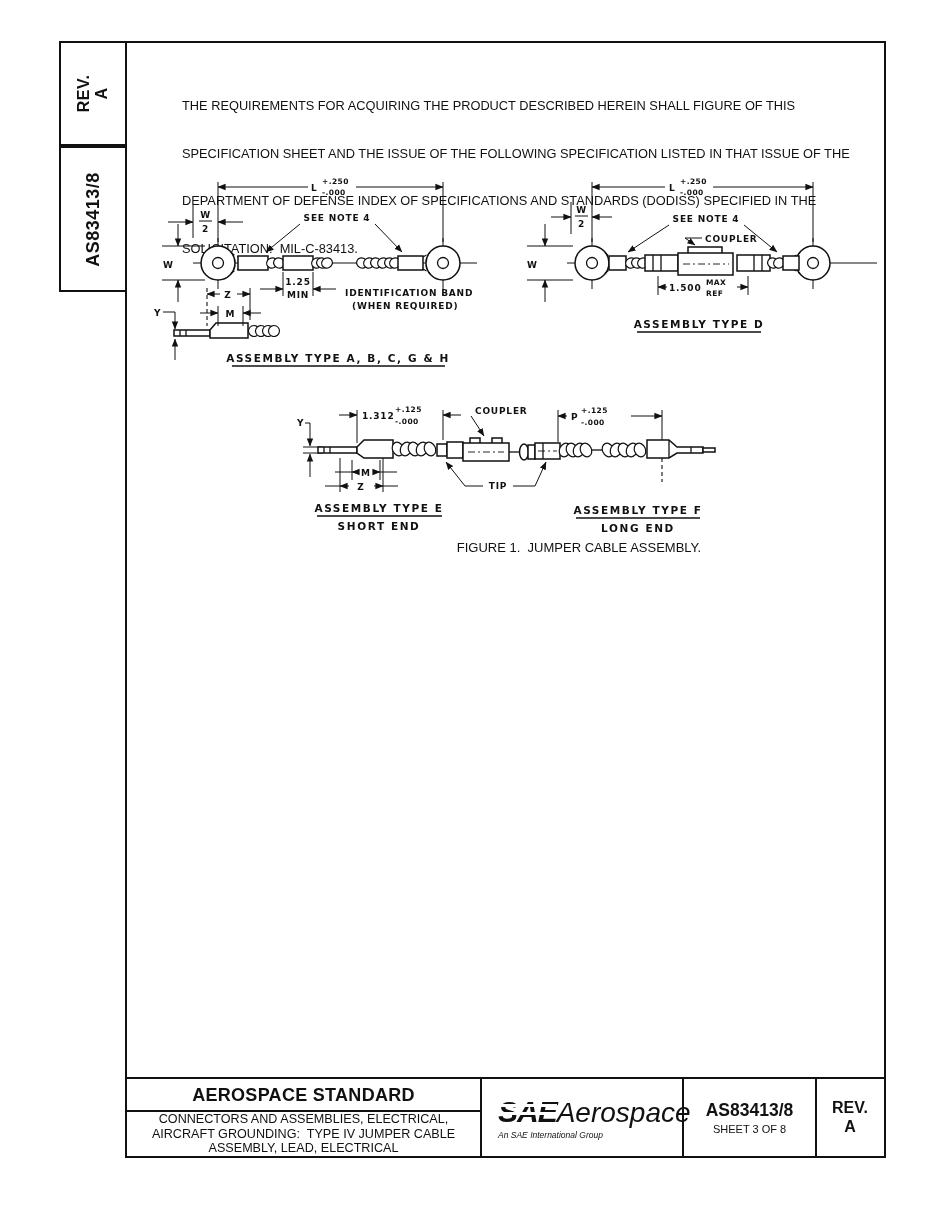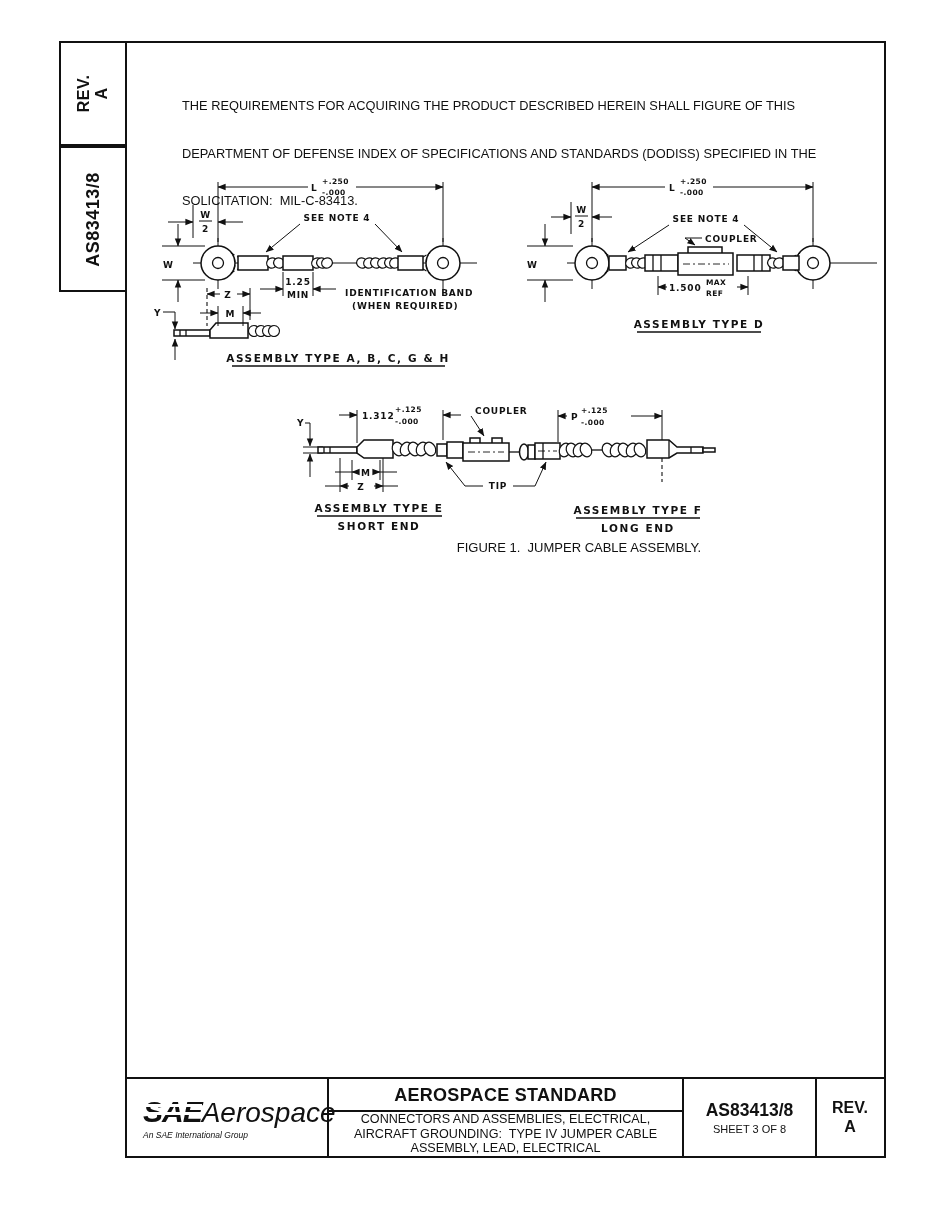--- a/index.html
+++ b/index.html
@@ -84,20 +84,21 @@
       <div>REV.</div>
       <div>A</div>
     </div>
   </div>
   <div class="side-tab tab-spec">
     <div class="rot spec-rot">AS83413/8</div>
   </div>
 
   <div class="intro">
     <div>THE REQUIREMENTS FOR ACQUIRING THE PRODUCT DESCRIBED HEREIN SHALL FIGURE OF THIS</div>
+    <div>SPECIFICATION SHEET AND THE ISSUE OF THE FOLLOWING SPECIFICATION LISTED IN THAT ISSUE OF THE</div>
     <div>DEPARTMENT OF DEFENSE INDEX OF SPECIFICATIONS AND STANDARDS (DODISS) SPECIFIED IN THE</div>
     <div>SOLICITATION:  MIL-C-83413.</div>
   </div>
 
   <svg class="drawing" style="left:150px; top:168px;" width="330" height="204" viewBox="0 0 330 204">
 
     <g>
       <line class="thin" x1="43" y1="95" x2="95" y2="95"></line>
       <line class="thin" x1="68" y1="70" x2="68" y2="121"></line>
       <line class="thin" x1="268" y1="95" x2="327" y2="95"></line>
@@ -459,34 +460,34 @@
     <g>
       <text class="dlabel" x="343" y="116" text-anchor="middle">ASSEMBLY TYPE F</text>
       <line class="med" x1="281" y1="120" x2="405" y2="120"></line>
       <text class="dlabel" x="343" y="134" text-anchor="middle">LONG END</text>
     </g>
   </svg>
 
   <div class="fig-caption">FIGURE 1.  JUMPER CABLE ASSEMBLY.</div>
 
   <div class="title-block">
-    <div class="tb-cell tb-logo">
-      <div class="sae-row">
-        <span class="sae-mark">SAE</span>
-          <span class="sae-aero">Aerospace</span>
-      </div>
-      <div class="sae-tag">An SAE International Group</div>
-    </div>
     <div class="tb-cell tb-center">
       <div class="tb-title">AEROSPACE STANDARD</div>
       <div class="tb-sub">
         <div>CONNECTORS AND ASSEMBLIES, ELECTRICAL,</div>
         <div>AIRCRAFT GROUNDING:  TYPE IV JUMPER CABLE</div>
         <div>ASSEMBLY, LEAD, ELECTRICAL</div>
       </div>
+    </div>
+    <div class="tb-cell tb-logo">
+      <div class="sae-row">
+        <span class="sae-mark">SAE</span>
+          <span class="sae-aero">Aerospace</span>
+      </div>
+      <div class="sae-tag">An SAE International Group</div>
     </div>
     <div class="tb-cell tb-doc">
       <div class="tb-doc-num">AS83413/8</div>
       <div class="tb-sheet">SHEET 3 OF 8</div>
     </div>
     <div class="tb-cell tb-rev">
       <div class="tb-rev-label">REV.</div>
       <div class="tb-rev-val">A</div>
     </div>
   </div>

